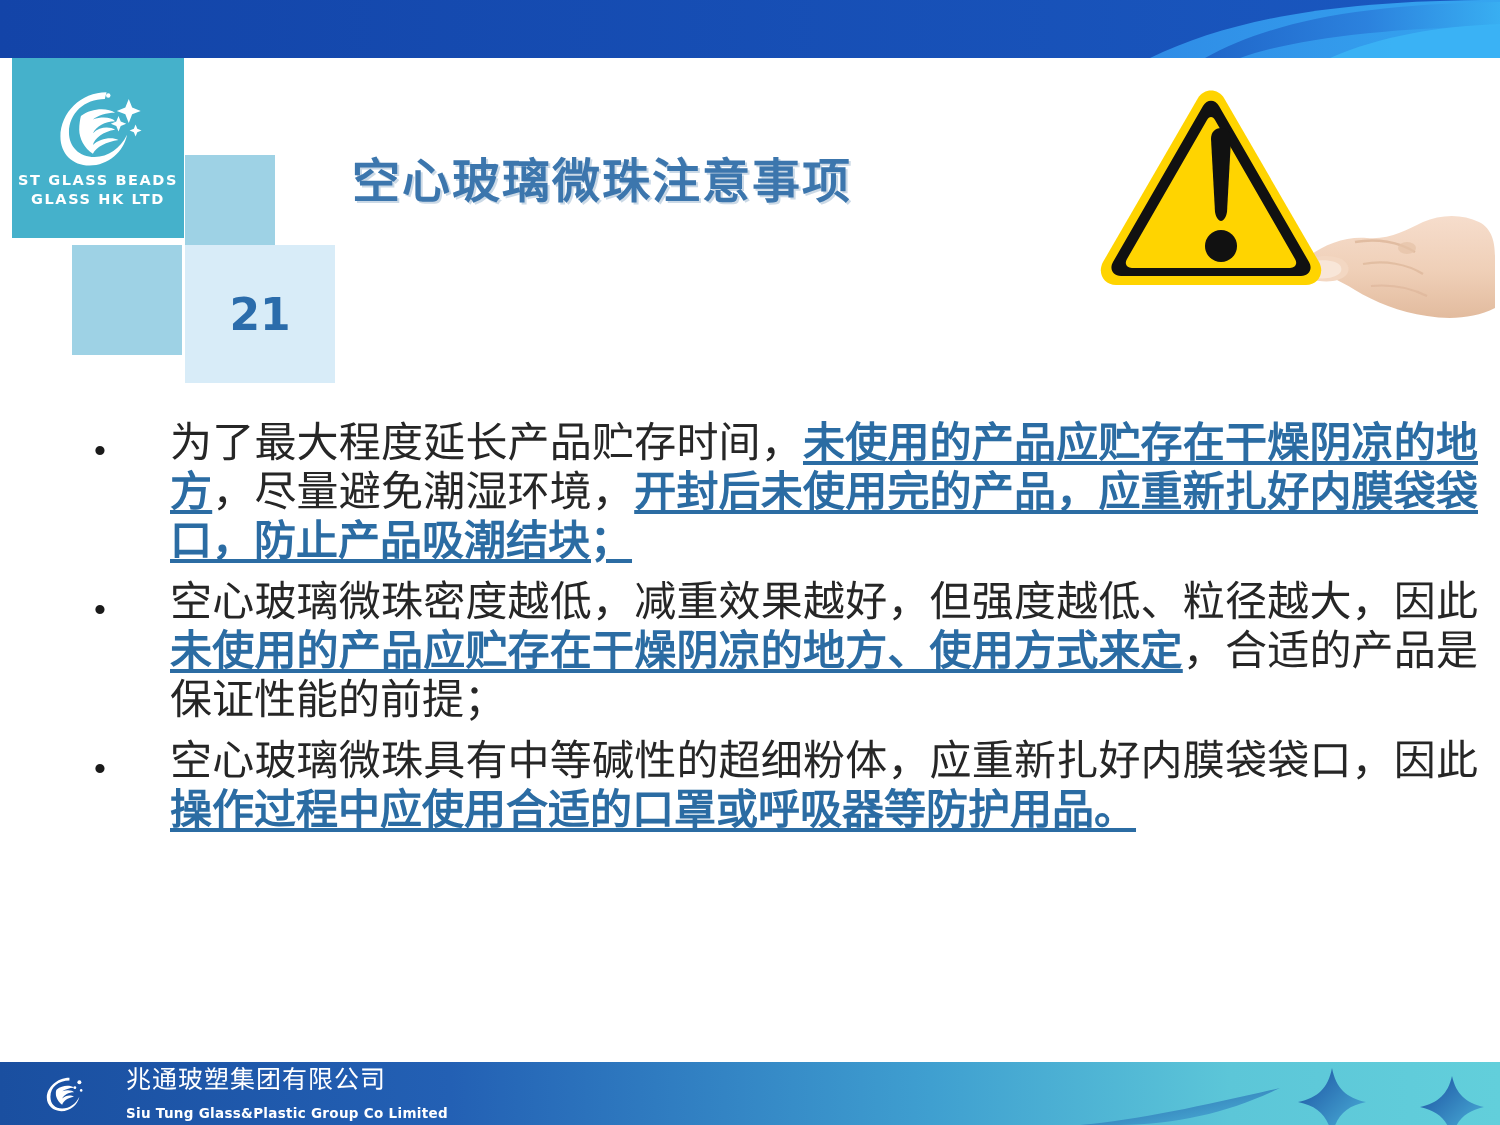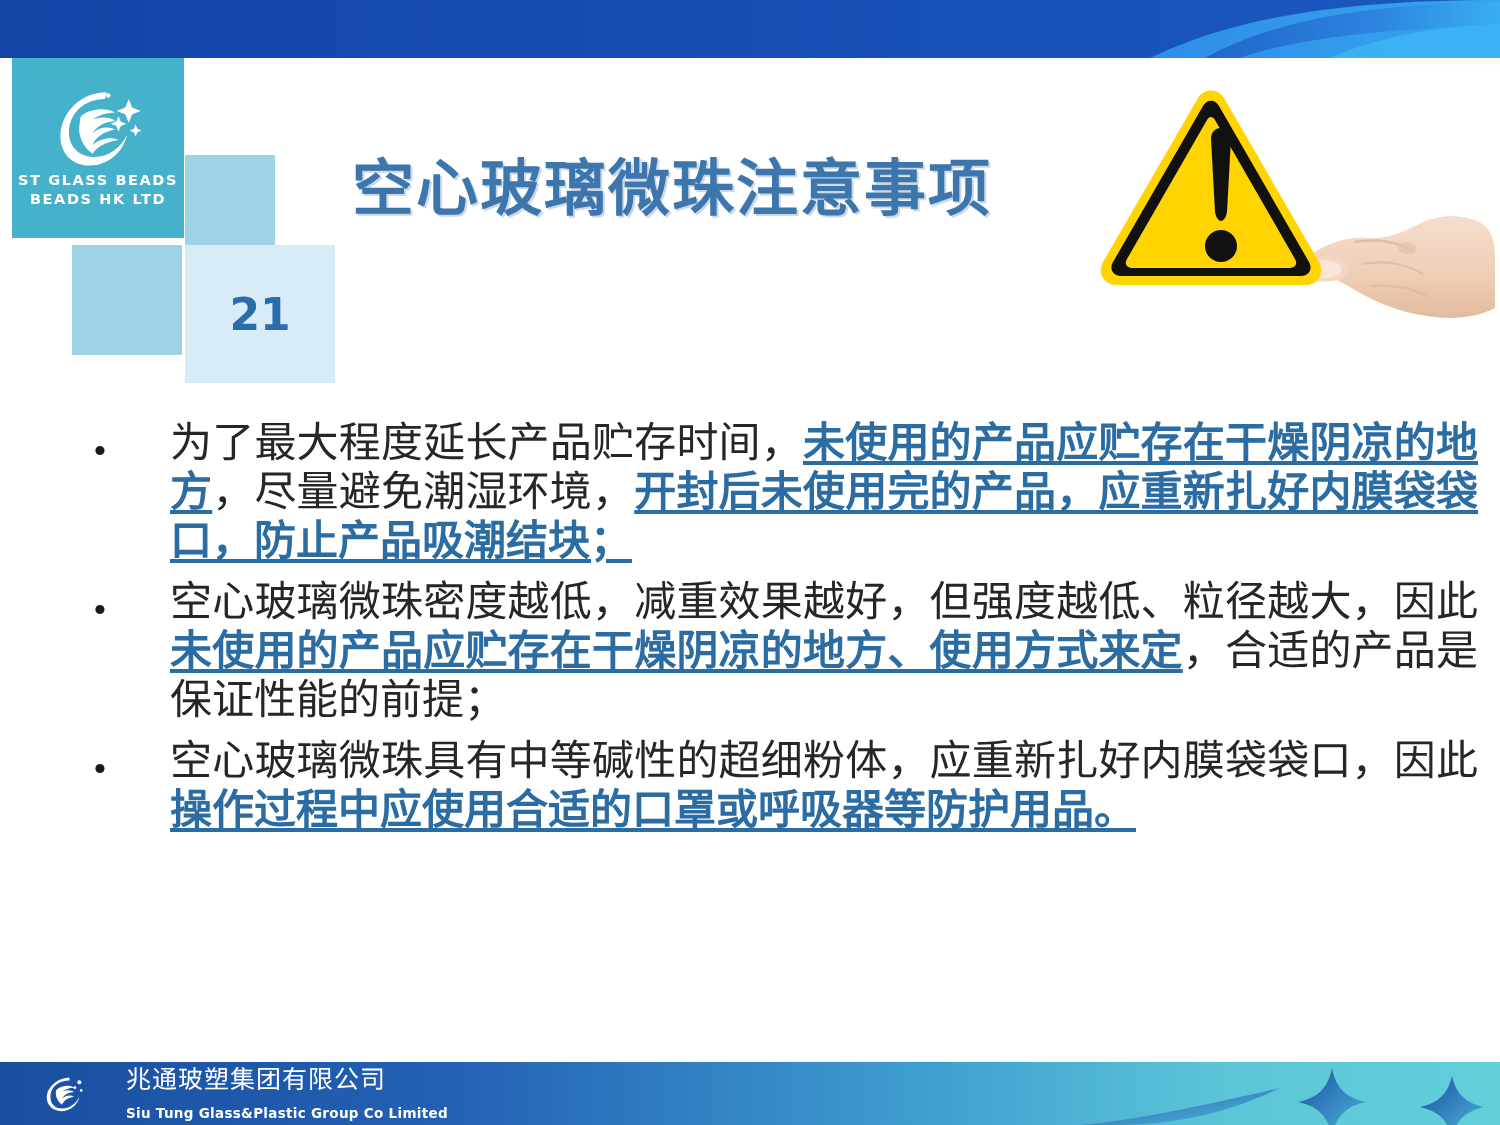--- a/index.html
+++ b/index.html
@@ -85,21 +85,21 @@
     font-family: "DejaVu Sans", sans-serif;
     border-radius: 30px;
   }
 
   
   .slide-title {
     position: absolute;
     left: 352px;
     top: 155px;
     width: 700px;
-    font-size: 62px;
+    font-size: 48px;
     font-weight: bold;
     color: #3c76ad;
     letter-spacing: 2px;
     line-height: 1.1;
     text-shadow: 2px 2px 0 rgba(140,170,200,0.45);
     font-family: "DejaVu Sans", sans-serif;
     white-space: nowrap;
   }
 
   
@@ -236,21 +236,21 @@
                C68,40 58,46 54,54 C62,46 74,46 80,50 C66,52 56,60 54,68
                C62,60 76,58 84,62 C70,64 58,70 54,78 C44,72 38,60 38,50
                C38,44 39,38 40,34 Z" fill="#ffffff"></path>
       <path d="M96,14 l4,10 l10,4 l-10,4 l-4,10 l-4,-10 l-10,-4 l10,-4 Z" fill="#ffffff"></path>
       <path d="M84,34 l2.6,6.4 l6.4,2.6 l-6.4,2.6 l-2.6,6.4 l-2.6,-6.4 l-6.4,-2.6 l6.4,-2.6 Z" fill="#ffffff"></path>
       <path d="M104,44 l2,5 l5,2 l-5,2 l-2,5 l-2,-5 l-5,-2 l5,-2 Z" fill="#ffffff"></path>
       <circle cx="72" cy="10" r="2.6" fill="#ffffff"></circle>
     </svg>
     <div class="logo-text">
       <div>ST GLASS BEADS</div>
-      <div>BEADS HK LTD</div>
+      <div>GLASS HK LTD</div>
     </div>
   </div>
 
   <div class="sq sq-a"></div>
   <div class="sq sq-b"></div>
   <div class="sq sq-c"></div>
   <div class="slide-number">21</div>
 
   <div class="slide-title">空心玻璃微珠注意事项</div>
 

